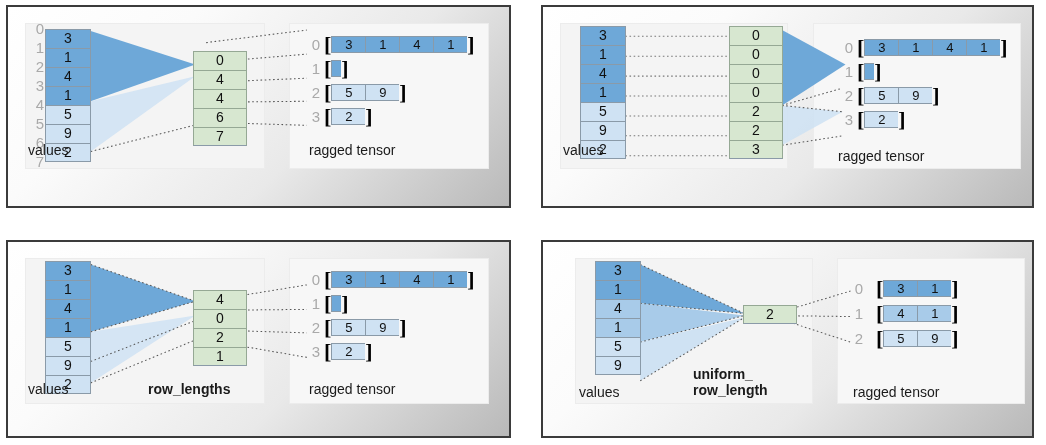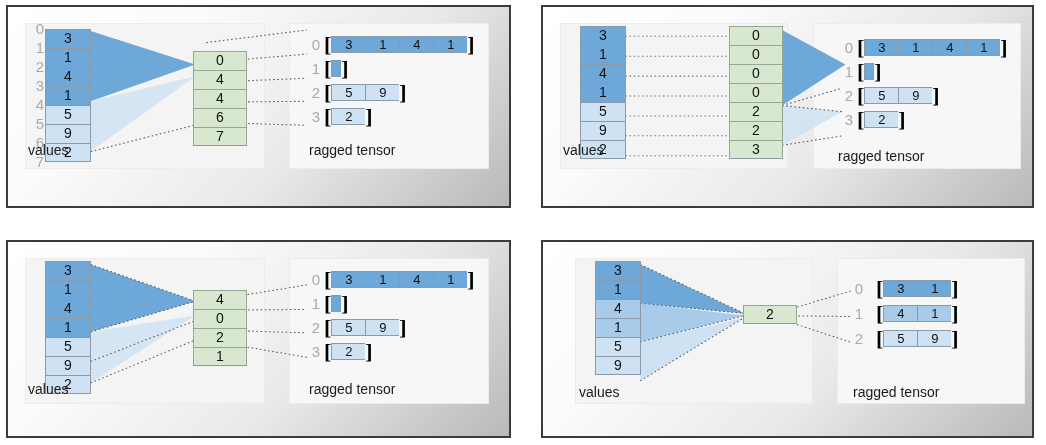--- a/index.html
+++ b/index.html
@@ -285,20 +285,21 @@
       </div>
 
       <div class="colstack gcol" style="left:185px;top:48px;">
         <div class="cell c-green">4</div>
         <div class="cell c-green">0</div>
         <div class="cell c-green">2</div>
         <div class="cell c-green">1</div>
       </div>
 
       <div class="caption" style="left:20px;top:140px;width:80px;">values</div>
+      <div class="caption bold" style="left:140px;top:140px;width:150px;">row_lengths</div>
       <div class="caption" style="left:301px;top:140px;width:160px;">ragged tensor</div>
 
       <div class="rt" style="left:300px;top:24px;">
         <svg class="overlay" viewBox="0 0 180 112" preserveAspectRatio="none">
           <g stroke="#bbb" stroke-width="1" stroke-dasharray="4 3">
             <line x1="14" y1="24" x2="172" y2="24"></line>
               <line x1="14" y1="48" x2="172" y2="48"></line>
               <line x1="14" y1="72" x2="172" y2="72"></line>
           </g>
           <g stroke="#000" stroke-width="3" fill="none">
@@ -365,20 +366,22 @@
         <div class="cell c-mid">1</div>
         <div class="cell c-light">5</div>
         <div class="cell c-light">9</div>
       </div>
 
       <div class="colstack gcol" style="left:200px;top:63px;">
         <div class="cell c-green">2</div>
       </div>
 
       <div class="caption" style="left:36px;top:143px;width:80px;">values</div>
+      <div class="caption bold" style="left:150px;top:125px;width:150px;">uniform_
+row_length</div>
       <div class="caption" style="left:310px;top:143px;width:160px;">ragged tensor</div>
 
       <div class="rt" style="left:308px;top:32px;">
         <svg class="overlay" viewBox="0 0 150 100" preserveAspectRatio="none">
           <g stroke="#bbb" stroke-width="1" stroke-dasharray="4 3">
             <line x1="14" y1="25" x2="132" y2="25"></line>
               <line x1="14" y1="50" x2="132" y2="50"></line>
           </g>
           <g stroke="#000" stroke-width="3" fill="none">
             <path d="M28 3 L22 3 L22 78 L28 78"></path>

